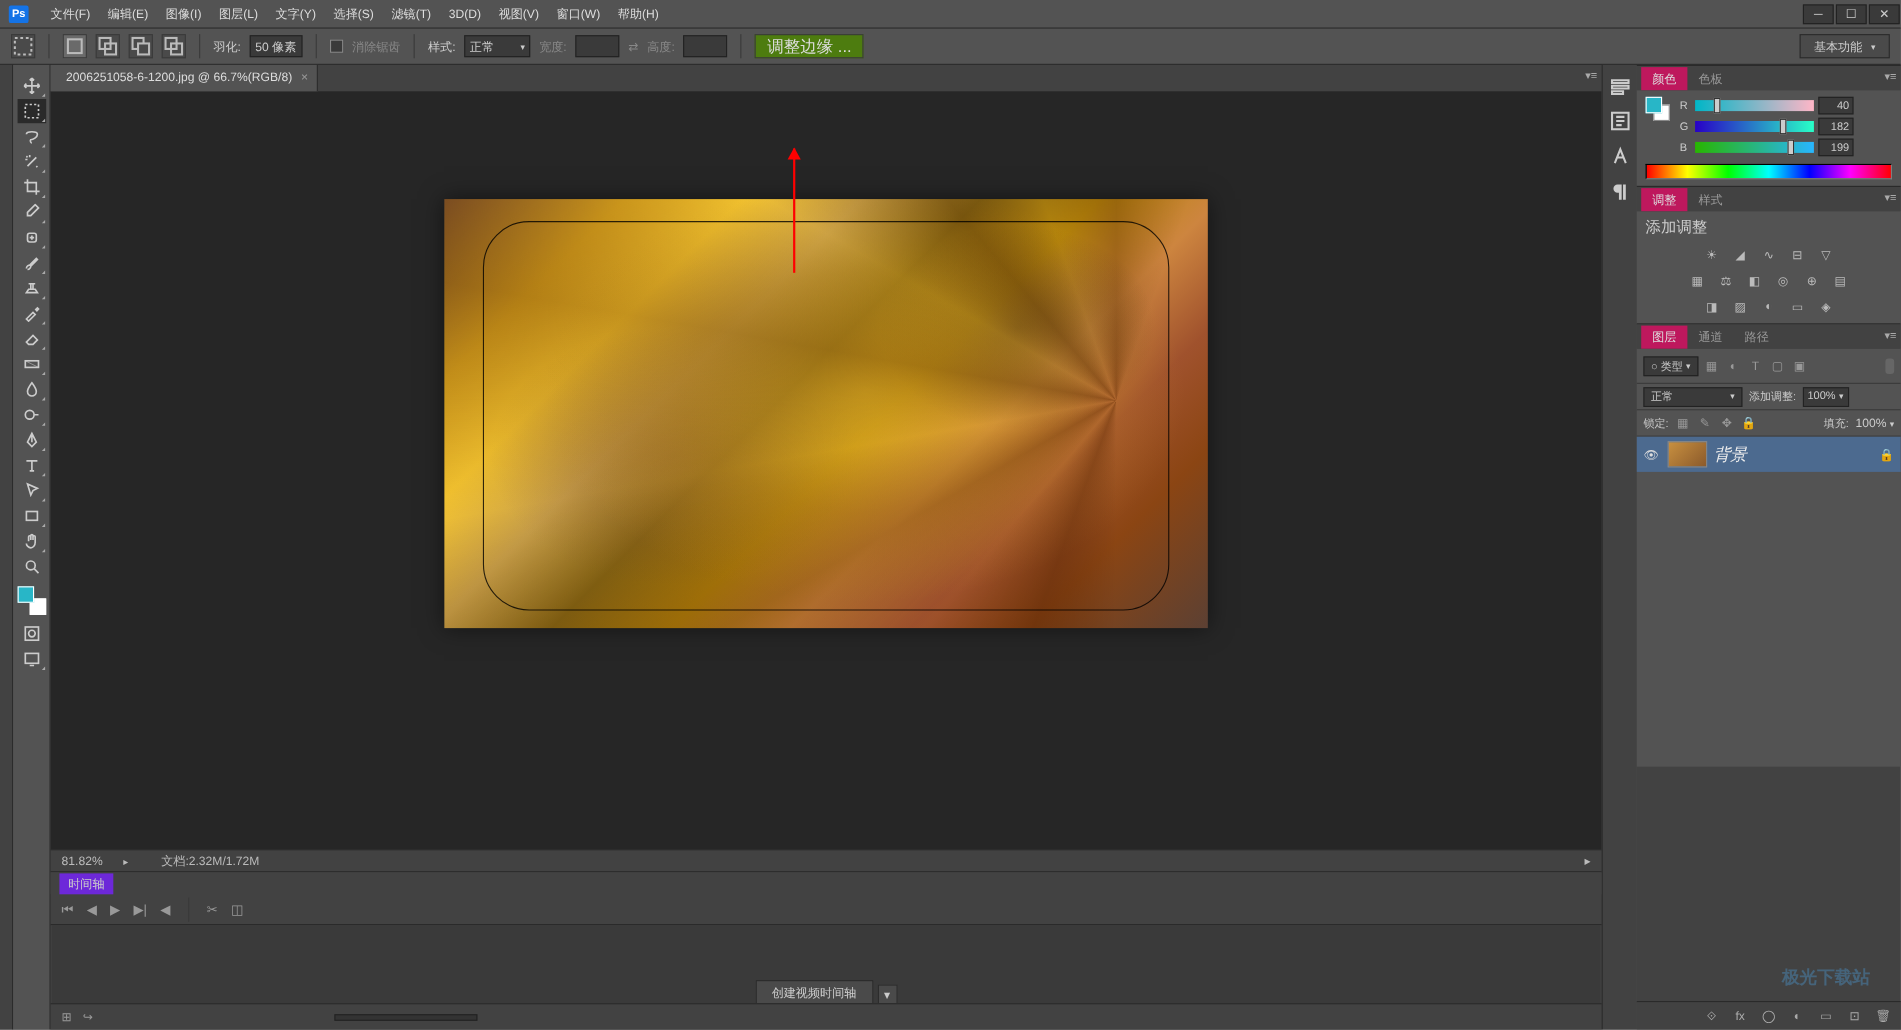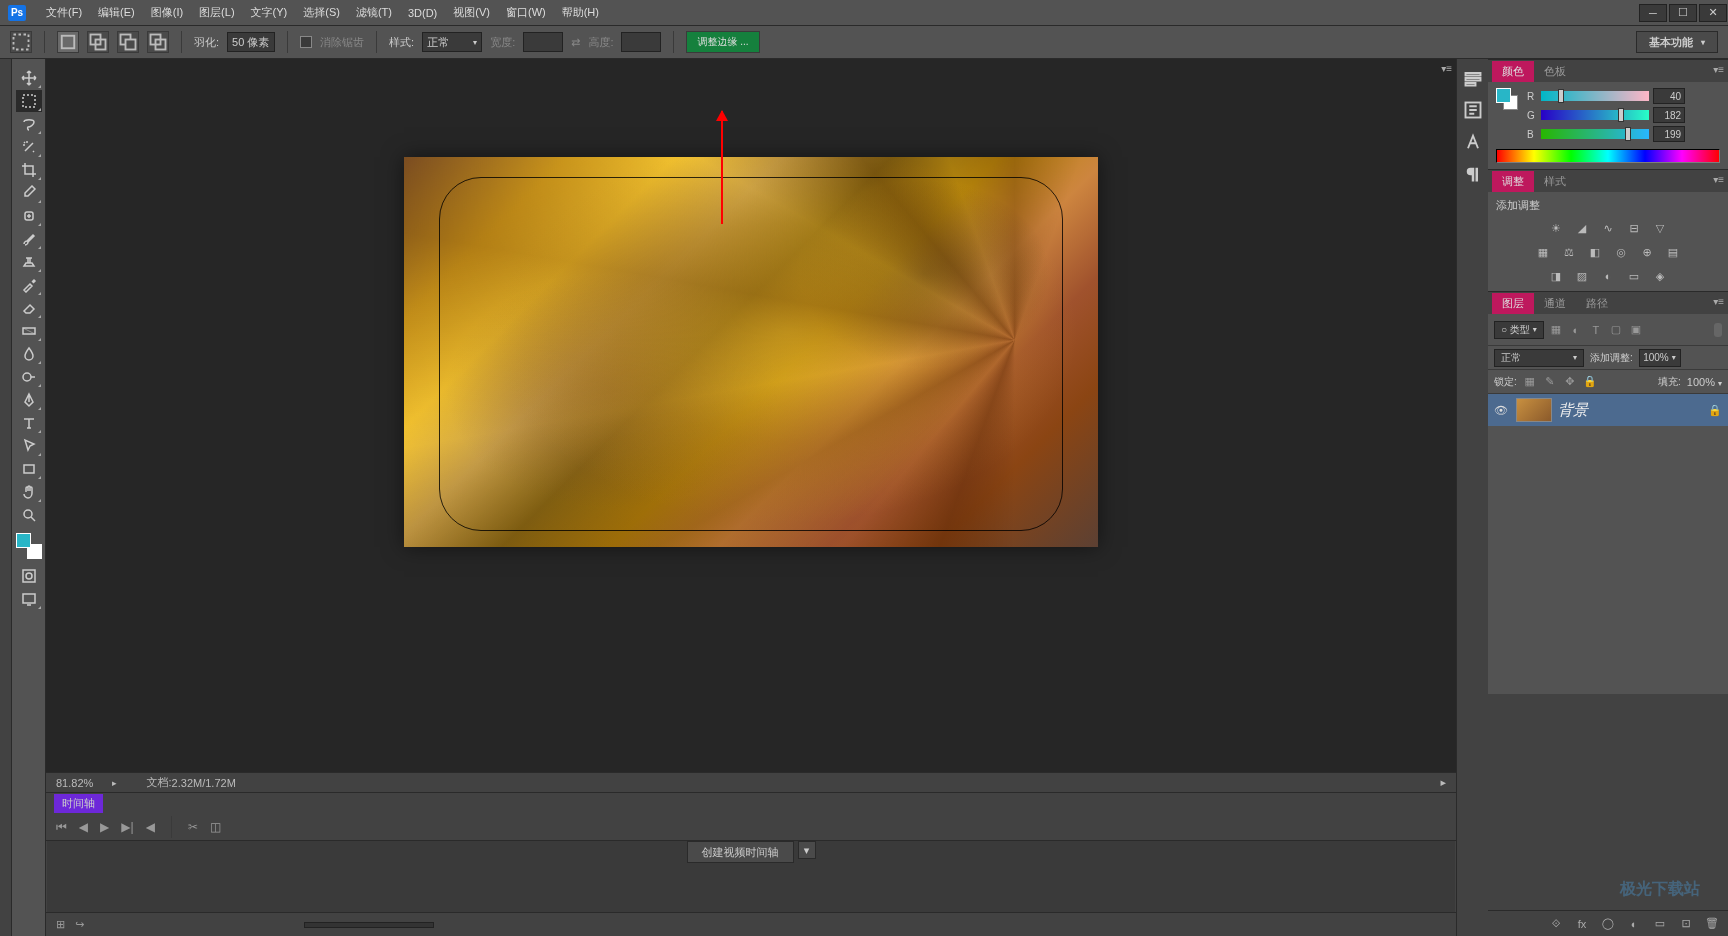--- a/index.html
+++ b/index.html
@@ -9,23 +9,23 @@
 .menu-item { padding: 4px 8px; cursor: default; color: #ddd; }
 .win-controls { margin-left: auto; display: flex; }
 .win-btn { width: 28px; height: 18px; background: #3a3a3a; margin: 0 1px; display: flex; align-items: center; justify-content: center; border: 1px solid #222; color: #ccc; font-size: 11px; }
 .options-bar { height: 34px; background: #535353; border-top: 1px solid #2a2a2a; border-bottom: 1px solid #2a2a2a; display: flex; align-items: center; padding: 0 10px; gap: 8px; }
 .opt-icon { width: 22px; height: 22px; border: 1px solid #3a3a3a; background: #4a4a4a; display: flex; align-items: center; justify-content: center; color: #bbb; }
 .opt-icon.active { background: #6a6a6a; }
 .opt-sep { width: 1px; height: 22px; background: #3a3a3a; margin: 0 4px; }
 .opt-label { color: #ccc; font-size: 11px; }
 .opt-input { width: 48px; height: 20px; background: #3a3a3a; border: 1px solid #222; color: #ccc; padding: 0 4px; font-size: 11px; }
 .opt-select { width: 60px; height: 20px; background: #3a3a3a; border: 1px solid #222; color: #ccc; padding: 0 4px; display: flex; align-items: center; justify-content: space-between; font-size: 11px; }
-.opt-button { height: 22px; padding: 0 10px; background: #15803d; border: 1px solid #3a3a3a; color: #ddd; display: flex; align-items: center; font-size: 10px; }
+.opt-button { height: 22px; padding: 0 10px; background: #4d7c0f; border: 1px solid #3a3a3a; color: #ddd; display: flex; align-items: center; font-size: 15px; }
 .checkbox { width: 12px; height: 12px; border: 1px solid #888; background: #3a3a3a; display: inline-block; }
-.workspace-btn { margin-left: auto; height: 22px; padding: 0 12px; background: #4a4a4a; border: 1px solid #2a2a2a; display: flex; align-items: center; font-size: 11px; font-weight: bold; }
+.workspace-btn { margin-left: auto; height: 22px; padding: 0 12px; background: #4a4a4a; border: 1px solid #2a2a2a; display: flex; align-items: center; font-size: 11px; }
 .workspace-btn::after { content: "▾"; margin-left: 8px; font-size: 8px; }
 .main-area { display: flex; height: calc(936px - 59px); }
 .tool-strip-left { width: 12px; background: #424242; border-right: 1px solid #2a2a2a; }
 .toolbar { width: 34px; background: #535353; display: flex; flex-direction: column; padding-top: 8px; border-right: 1px solid #2a2a2a; }
 .tool { width: 26px; height: 22px; margin: 0 auto 1px; display: flex; align-items: center; justify-content: center; color: #ccc; position: relative; }
 .tool.active { background: #2a2a2a; }
 .tool svg { width: 16px; height: 16px; }
 .tool-tri { position: absolute; bottom: 1px; right: 1px; width: 0; height: 0; border-left: 3px solid transparent; border-bottom: 3px solid #aaa; }
 .fg-bg { width: 26px; height: 26px; margin: 6px auto; position: relative; }
 .fg-sw { position: absolute; width: 15px; height: 15px; border: 1px solid #fff; top: 0; left: 0; background: #28b6c7; z-index: 2; }
@@ -43,21 +43,21 @@
 .arrow-annotation::before { content: ""; position: absolute; top: -1px; left: -5px; width: 0; height: 0; border-left: 6px solid transparent; border-right: 6px solid transparent; border-bottom: 11px solid #ff0000; }
 .status-bar { height: 20px; background: #424242; display: flex; align-items: center; padding: 0 10px; color: #bbb; font-size: 11px; border-top: 1px solid #2a2a2a; }
 .status-bar .zoom { width: 50px; }
 .status-bar .doc-info { margin-left: 30px; }
 .status-bar .play { margin-left: auto; }
 .timeline-panel { height: 120px; background: #424242; border-top: 1px solid #2a2a2a; }
 .timeline-tab-row { height: 20px; background: #424242; display: flex; align-items: center; padding: 0 8px; }
 .timeline-tab { padding: 2px 8px; background: #6d28d9; font-size: 11px; }
 .timeline-controls { height: 28px; display: flex; align-items: center; padding: 0 10px; gap: 12px; border-bottom: 1px solid #2a2a2a; }
 .tl-btn { color: #999; font-size: 12px; }
-.timeline-body { height: 72px; display: flex; align-items: flex-start; justify-content: center; background: #3a3a3a; margin: 0 1px; }
+.timeline-body { height: 72px; display: flex; align-items: flex-end; justify-content: center; background: #3a3a3a; margin: 0 1px; }
 .create-timeline-btn { height: 22px; padding: 0 14px; background: #4a4a4a; border: 1px solid #2a2a2a; display: flex; align-items: center; }
 .sq-btn { width: 18px; height: 18px; background: #4a4a4a; border: 1px solid #2a2a2a; margin-left: 4px; display: flex; align-items: center; justify-content: center; }
 .bottom-strip { height: 24px; background: #424242; display: flex; align-items: center; padding: 0 10px; gap: 10px; border-top: 1px solid #2a2a2a; }
 .right-strip { width: 32px; background: #424242; border-left: 1px solid #2a2a2a; display: flex; flex-direction: column; align-items: center; padding-top: 10px; gap: 14px; }
 .right-strip .ric { width: 20px; height: 18px; color: #ccc; display: flex; align-items: center; justify-content: center; }
 .panels-column { width: 240px; background: #424242; display: flex; flex-direction: column; }
 .panel-group { border-top: 1px solid #2a2a2a; }
 .panel-tabs { height: 22px; background: #424242; display: flex; align-items: center; padding-left: 4px; position: relative; }
 .ptab { padding: 3px 10px; font-size: 11px; color: #999; }
 .ptab.active { background: #be185d; color: #ddd; }
@@ -70,21 +70,21 @@
 .slider-row { display: flex; align-items: center; gap: 4px; margin-bottom: 3px; }
 .slider-row .ch { width: 10px; font-size: 10px; color: #ccc; }
 .slider-row .track { width: 108px; height: 10px; position: relative; }
 .slider-row .track.r { background: linear-gradient(to right, #00b6c7, #ffb6c7); }
 .slider-row .track.g { background: linear-gradient(to right, #2800c7, #28ffc7); }
 .slider-row .track.b { background: linear-gradient(to right, #28b600, #28b6ff); }
 .slider-row .thumb { position: absolute; top: -2px; width: 6px; height: 14px; background: #ccc; border: 1px solid #333; }
 .slider-row .val { width: 32px; height: 16px; background: #3a3a3a; border: 1px solid #222; color: #ccc; font-size: 10px; text-align: right; padding-right: 3px; }
 .spectrum { height: 14px; margin-top: 4px; background: linear-gradient(to right, #f00, #ff0, #0f0, #0ff, #00f, #f0f, #f00); border: 1px inset #2a2a2a; }
 .adj-panel { min-height: 90px; }
-.adj-label { font-size: 11px; color: #ccc; margin-bottom: 6px; }
+.adj-label { font-size: 14px; color: #ccc; margin-bottom: 6px; }
 .adj-icons { display: flex; flex-wrap: wrap; gap: 8px; justify-content: center; }
 .adj-icons .ai { width: 18px; height: 18px; color: #bbb; display: flex; align-items: center; justify-content: center; }
 .layers-panel { min-height: 380px; padding: 0; }
 .layers-filter-row { height: 32px; display: flex; align-items: center; padding: 0 6px; gap: 4px; border-bottom: 1px solid #3a3a3a; }
 .layers-filter-row .sel { height: 18px; padding: 0 6px; background: #3a3a3a; border: 1px solid #222; font-size: 10px; display: flex; align-items: center; gap: 3px; }
 .layers-filter-row .fi { width: 16px; height: 16px; color: #999; display: flex; align-items: center; justify-content: center; }
 .layers-blend-row { height: 24px; display: flex; align-items: center; padding: 0 6px; gap: 6px; border-bottom: 1px solid #3a3a3a; }
 .layers-blend-row .sel { height: 18px; width: 90px; padding: 0 6px; background: #3a3a3a; border: 1px solid #222; font-size: 10px; display: flex; align-items: center; justify-content: space-between; }
 .layers-blend-row .lab { font-size: 10px; color: #ccc; }
 .layers-blend-row .pct { width: 42px; height: 18px; background: #3a3a3a; border: 1px solid #222; font-size: 10px; display: flex; align-items: center; justify-content: flex-end; padding-right: 4px; }
@@ -319,20 +319,26 @@
     <div class="tool">
         <svg viewBox="0 0 16 16">
           <rect x="2" y="3" width="12" height="9"></rect>
           <path d="M6 14h4"></path>
         </svg>
         <span class="tool-tri"></span>
       </div>
   </div>
 
   <div class="canvas-area">
+    <div class="doc-tab-bar">
+      <div class="doc-tab">
+        <span>2006251058-6-1200.jpg @ 66.7%(RGB/8)</span>
+        <span class="close">×</span>
+      </div>
+    </div>
     <div class="canvas-viewport">
       <div class="canvas-img"></div>
       <div class="selection-rect"></div>
       <div class="arrow-annotation"></div>
     </div>
     <div class="status-bar">
       <span class="zoom">81.82%</span>
       <span style="margin-left:6px;font-size:9px">▸</span>
       <span class="doc-info">文档:</span>
       <span>2.32M/1.72M</span>

